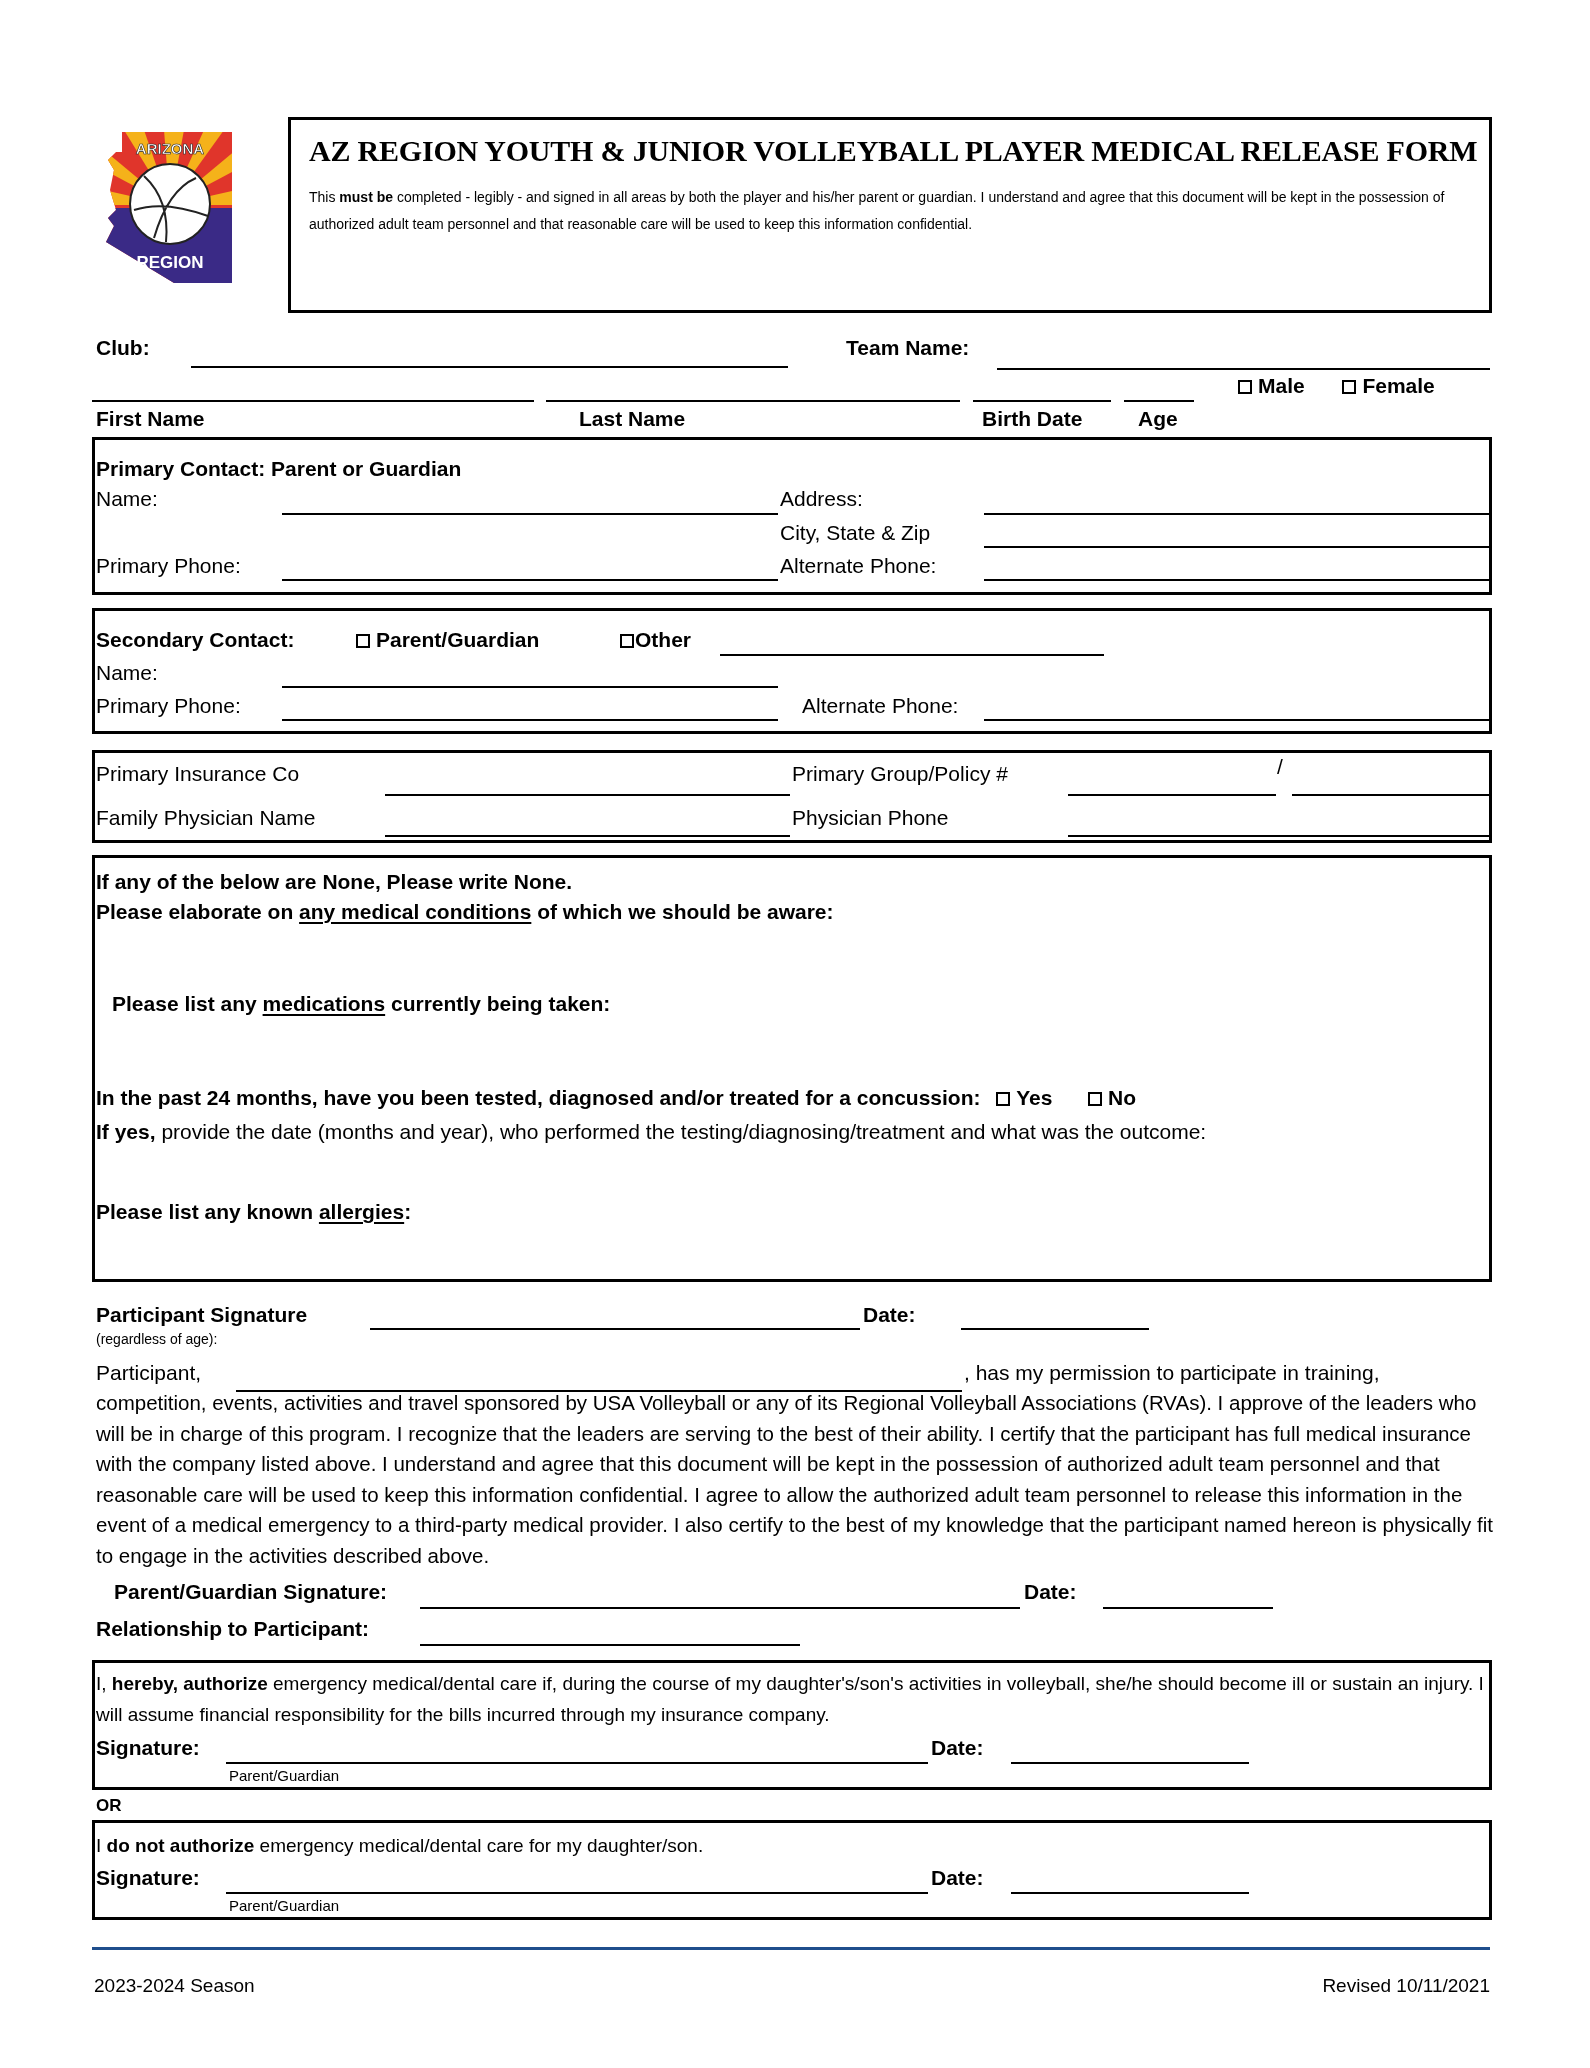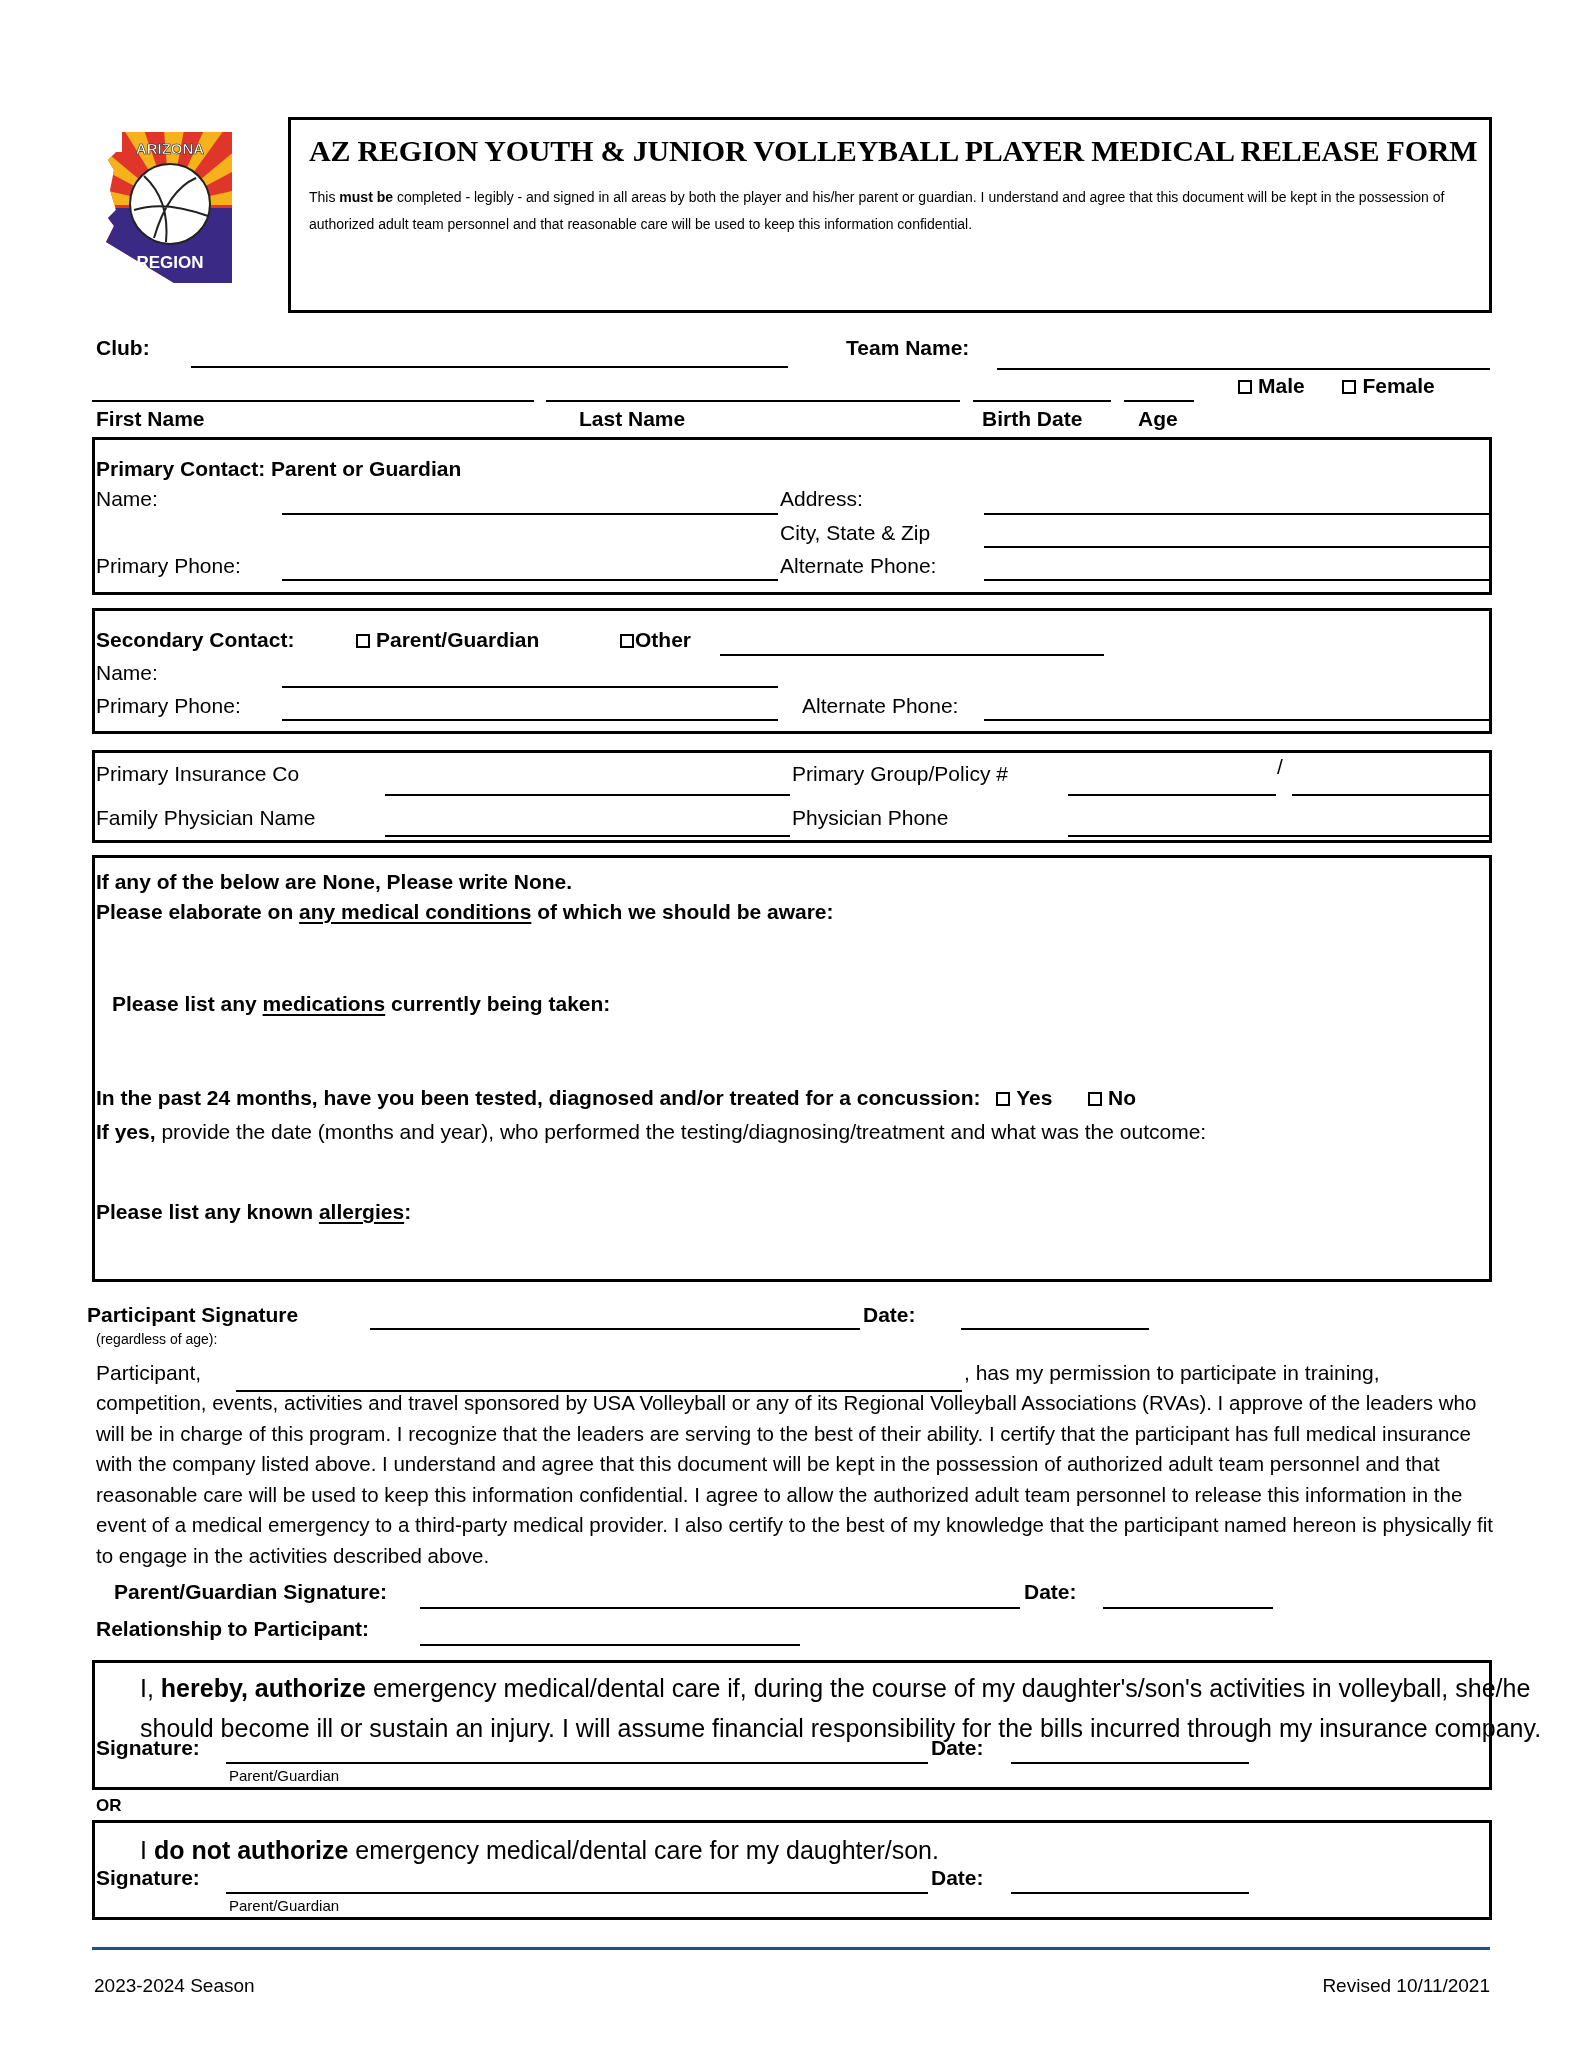--- a/index.html
+++ b/index.html
@@ -13,21 +13,21 @@
   .box { position:absolute; border:3px solid #000; box-sizing:border-box; }
   .chk { display:inline-block; width:14px; height:14px; border:2.5px solid #000; box-sizing:border-box;
          vertical-align:-1px; margin-right:6px; background:#fff; }
   .u { text-decoration:underline; text-underline-offset:3px; text-decoration-thickness:2px; }
   
   #hdr-title { font-size:30px; font-weight:bold; letter-spacing:-0.2px; white-space:nowrap; }
   #hdr-body { font-size:14px; line-height:27px; width:1160px; }
   #hdr-body i { font-weight:bold; }
   
   #consent-para { font-size:20.5px; line-height:30.5px; width:1410px; }
-  .auth-text { font-size:25px; line-height:40px; width:1410px;margin-left:44px; }
+  .auth-text { font-size:19px; line-height:31px; width:1410px; }
   .small { font-size:15px; line-height:18px; white-space:nowrap; }
 </style>
 </head>
 <body>
 
 <div class="abs" style="left:104px;top:130px;width:132px;height:153px;">
   <svg width="132" height="153" viewBox="0 0 132 153">
     <defs>
       <clipPath id="azclip">
         <path d="M18 2 L128 2 L128 153 L70 153 L2 112 L10 96 L4 88 L12 80 L6 60 L10 40 L4 30 L12 22 L18 22 Z"></path>
@@ -143,21 +143,21 @@
 </div>
 <div class="abs t21" style="left:96px;top:1120px;">
   <b>If yes,</b><span> provide the date (months and year), who performed the testing/diagnosing/treatment and what was the outcome:</span>
 </div>
 <div class="abs" style="left:96px;top:1148px;width:1390px;height:44px;"></div>
 <div class="abs t21 b" style="left:96px;top:1200px;">
   <span>Please list any known </span><span class="u">allergies</span><span>:</span>
 </div>
 <div class="abs" style="left:96px;top:1230px;width:1390px;height:46px;"></div>
 
-<div class="abs t21 b" style="left:87px;top:1303px;">Participant Signature</div>
+<div class="abs t21 b" style="left:96px;top:1303px;">Participant Signature</div>
 <div class="abs small" style="left:96px;top:1330px;font-size:14px;">(regardless of age):</div>
 <div class="line" style="left:370px;top:1328px;width:490px;"></div>
 <div class="abs t21 b" style="left:863px;top:1303px;">Date:</div>
 <div class="line" style="left:961px;top:1328px;width:188px;"></div>
 
 <div class="abs t21" style="left:96px;top:1361px;">Participant,</div>
 <div class="line" style="left:236px;top:1390px;width:726px;"></div>
 <div class="abs t21" style="left:964px;top:1361px;">, has my permission to participate in training,</div>
 <div class="abs" id="consent-para" style="left:96px;top:1388px;">competition, events, activities and travel sponsored by USA Volleyball or any of its Regional Volleyball Associations (RVAs).  I approve of the leaders who will be in charge of this program.  I recognize that the leaders are serving to the best of their ability.  I certify that the participant has full medical insurance with the company listed above.  I understand and agree that this document will be kept in the possession of authorized adult team personnel and that reasonable care will be used to keep this information confidential. I agree to allow the authorized adult team personnel to release this information in the event of a medical emergency to a third-party medical provider. I also certify to the best of my knowledge that the participant named hereon is physically fit to engage in the activities described above.</div>
 

